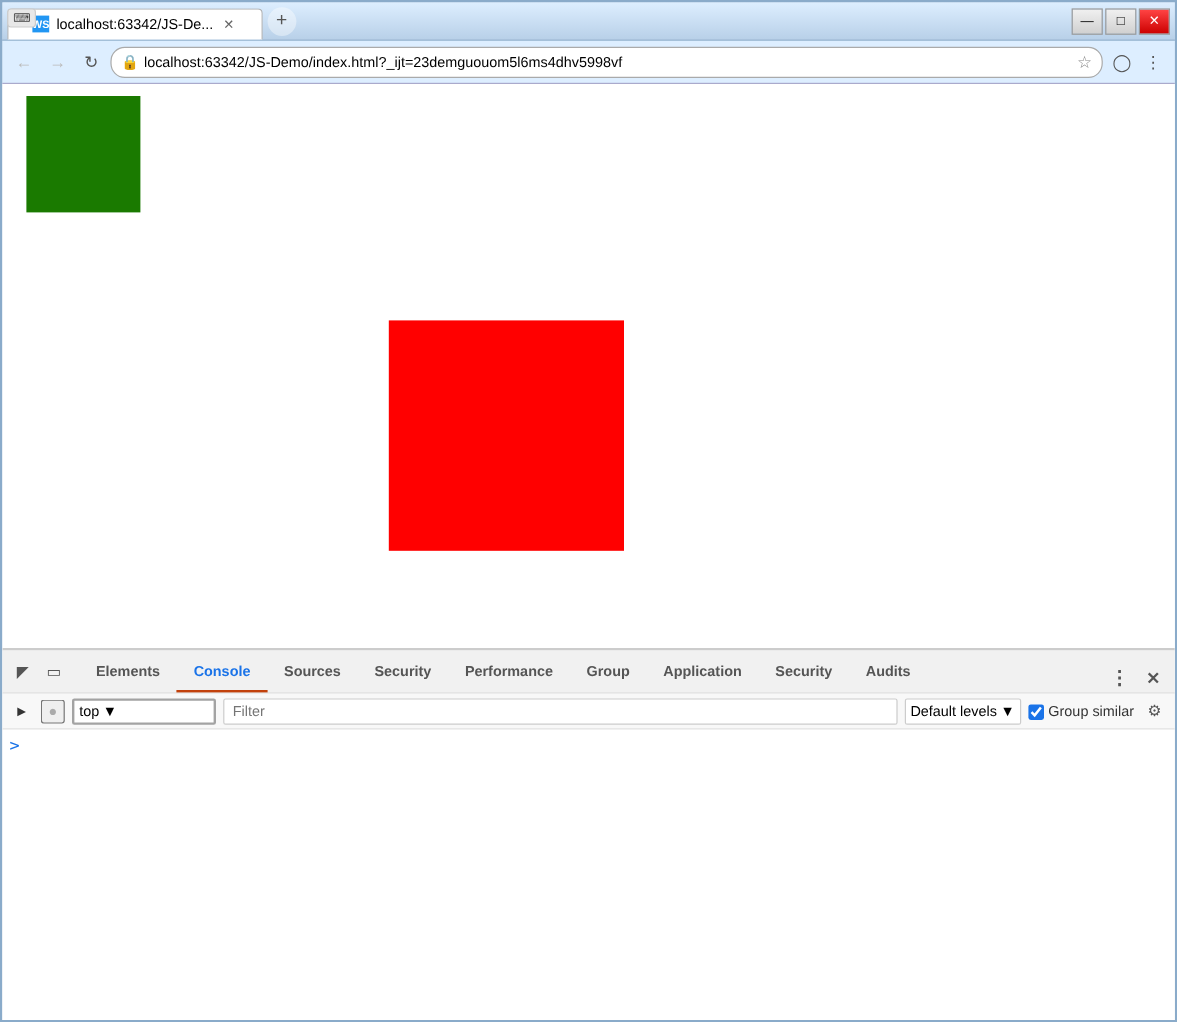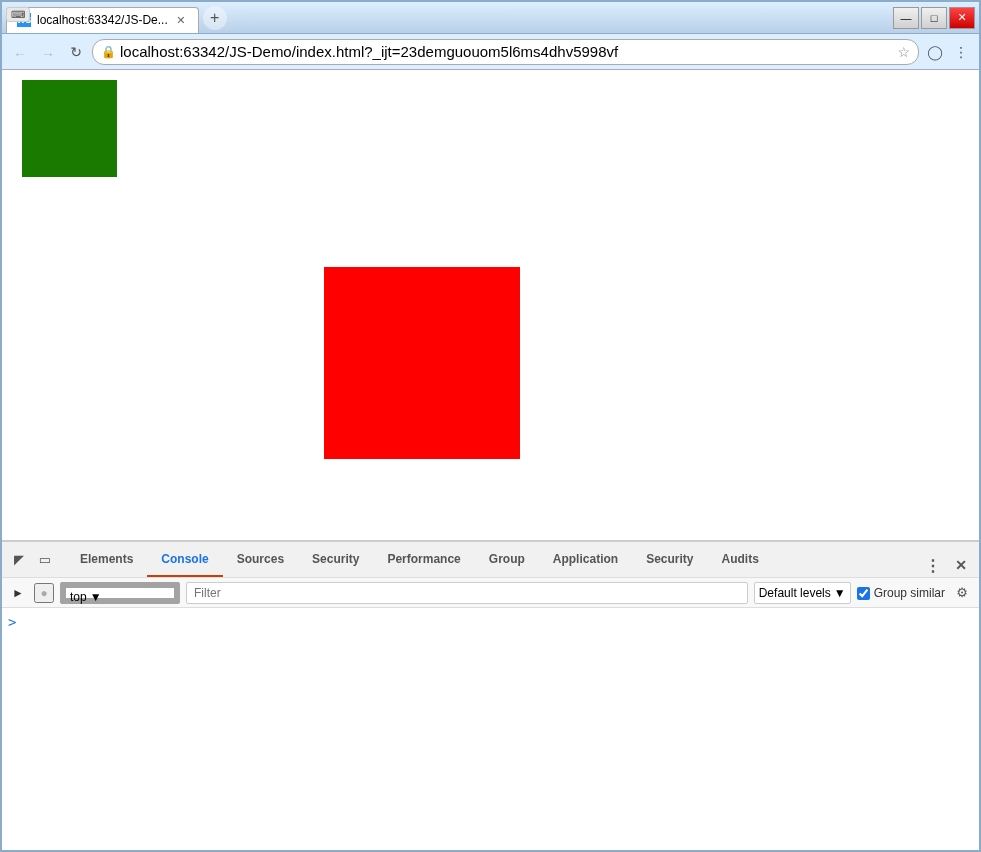--- a/index.html
+++ b/index.html
@@ -30,21 +30,21 @@
       align-items: center;
       flex: 1;
     }
 
     
     .tab {
       background: white;
       border: 1px solid #aaa;
       border-bottom: none;
       border-radius: 4px 4px 0 0;
-      padding: 4px 10px;
+      padding: 4px 20px;
       display: flex;
       align-items: center;
       gap: 6px;
       font-size: 12px;
       height: 26px;
       margin-top: 4px;
     }
     .tab-favicon {
       width: 14px;
       height: 14px;
@@ -143,21 +143,21 @@
       border-radius: 12px;
       padding: 2px 8px;
       height: 26px;
       gap: 4px;
     }
     .lock-icon { color: #666; font-size: 12px; }
     .address-input {
       flex: 1;
       border: none;
       outline: none;
-      font-size: 15px;
+      font-size: 12px;
       background: transparent;
     }
     .star-btn {
       color: #888;
       font-size: 14px;
       cursor: pointer;
     }
     .chrome-menu-btns {
       display: flex;
       align-items: center;
@@ -326,21 +326,21 @@
       align-items: center;
       justify-content: center;
       color: #aaa;
       font-size: 12px;
       cursor: pointer;
     }
     .context-selector {
       display: flex;
       align-items: flex-start;
       background: white;
-      border: 6px solid #a3a3a3;
+      border: 2px solid #a3a3a3;
       border-radius: 2px;
       padding: 2px 4px;
       height: 22px;
       gap: 3px;
       font-size: 12px;
       cursor: pointer;
       min-width: 120px;
     }
     .filter-input {
       flex: 1;

